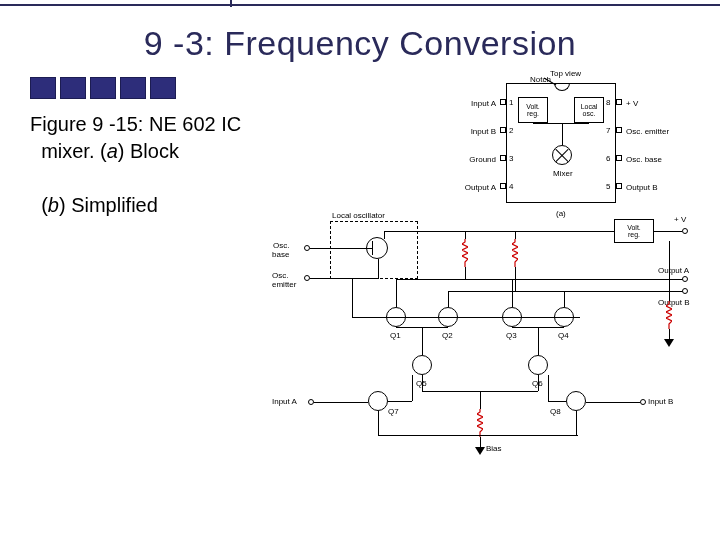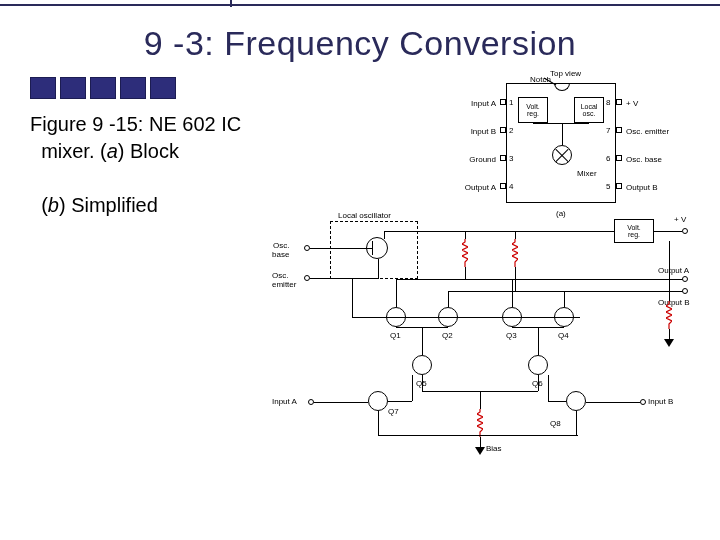--- a/index.html
+++ b/index.html
@@ -65,21 +65,21 @@
         <div class="box" style="left:72px; top:8px; width:110px; height:120px;"></div>
         <div class="notch" style="left:120px; top:8px;"></div>
         <div class="lbl" style="left:96px; top:0px;">Notch</div>
         <div class="line hline" style="left:109px; top:6px; width:14px; transform:rotate(30deg);"></div>
 
         <div class="box" style="left:84px; top:22px; width:30px; height:26px; font-size:7px; white-space:pre;">Volt.
 reg.</div>
         <div class="box" style="left:140px; top:22px; width:30px; height:26px; font-size:7px; white-space:pre;">Local
 osc.</div>
         <div class="mix" style="left:118px; top:70px;"></div>
-        <div class="lbl" style="left:119px; top:94px;margin-left:24px;">Mixer</div>
+        <div class="lbl" style="left:119px; top:94px;">Mixer</div>
         <div class="line vline" style="left:128px; top:48px; height:22px;"></div>
         <div class="line hline" style="left:99px; top:48px; width:56px;"></div>
         <div class="line vline" style="left:99px; top:48px; height:-0px;"></div>
 
         <div class="pin" style="left:66px; top:24px;"></div>
         <div class="pin" style="left:66px; top:52px;"></div>
         <div class="pin" style="left:66px; top:80px;"></div>
         <div class="pin" style="left:66px; top:108px;"></div>
         <div class="lbl" style="right:178px; top:24px;">Input A</div>
         <div class="lbl" style="right:178px; top:52px;">Input B</div>
@@ -102,21 +102,21 @@
         <div class="lbl" style="left:172px; top:51px;">7</div>
         <div class="lbl" style="left:172px; top:79px;">6</div>
         <div class="lbl" style="left:172px; top:107px;">5</div>
 
         <div class="lbl" style="left:122px; top:134px;">(a)</div>
       </div>
 
       <div class="fig-b">
 
         <div style="position:absolute; left:64px; top:0; width:88px; height:58px; border:1px dashed #000;"></div>
-        <div class="lbl" style="left:72px; top:-10px;">Local oscillator</div>
+        <div class="lbl" style="left:66px; top:-10px;">Local oscillator</div>
 
         <div class="circ" style="left:100px; top:16px; width:22px; height:22px;"></div>
         <div class="line vline" style="left:106px; top:20px; height:14px;"></div>
         <div class="line hline" style="left:90px; top:27px; width:16px;"></div>
 
         <div class="lbl" style="left:6px; top:20px; white-space:pre; text-align:right;">Osc.
 base</div>
         <div class="circ" style="left:38px; top:24px; width:6px; height:6px;"></div>
         <div class="line hline" style="left:44px; top:27px; width:56px;"></div>
 
@@ -196,21 +196,21 @@
         <div class="circ" style="left:102px; top:170px; width:20px; height:20px;"></div>
         <div class="lbl" style="left:122px; top:186px;">Q7</div>
         <div class="line hline" style="left:122px; top:180px; width:24px;"></div>
         <div class="line vline" style="left:146px; top:154px; height:26px;"></div>
 
         <div class="lbl" style="left:382px; top:176px;">Input B</div>
         <div class="circ" style="left:374px; top:178px; width:6px; height:6px;"></div>
         <div class="line hline" style="left:320px; top:181px; width:54px;"></div>
 
         <div class="circ" style="left:300px; top:170px; width:20px; height:20px;"></div>
-        <div class="lbl" style="left:284px; top:186px;margin-top:12px;">Q8</div>
+        <div class="lbl" style="left:284px; top:186px;">Q8</div>
         <div class="line hline" style="left:282px; top:180px; width:18px;"></div>
         <div class="line vline" style="left:282px; top:154px; height:26px;"></div>
 
         <div class="line vline" style="left:156px; top:154px; height:16px;"></div>
         <div class="line vline" style="left:272px; top:154px; height:16px;"></div>
         <div class="line hline" style="left:156px; top:170px; width:58px;"></div>
         <div class="line hline" style="left:214px; top:170px; width:58px;"></div>
         <div class="line vline" style="left:214px; top:170px; height:18px;"></div>
         <div class="res" style="left:211px; top:188px;"><svg viewBox="0 0 6 28">
               <polyline points="3,0 3,3 0,5 6,8 0,11 6,14 0,17 6,20 3,23 3,28" fill="none" stroke="#c00" stroke-width="1.2"></polyline>

